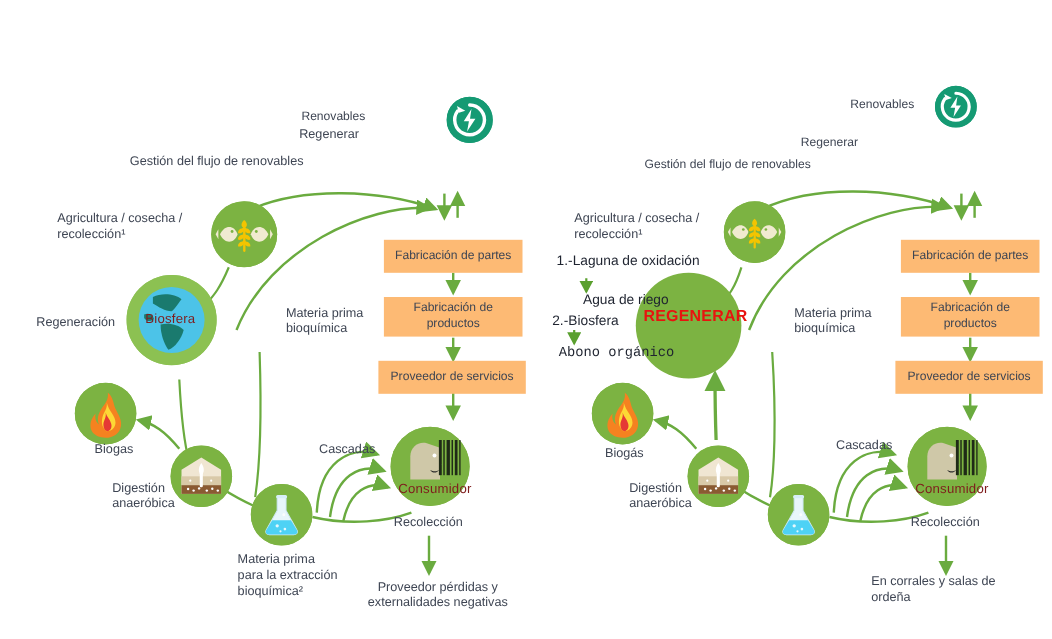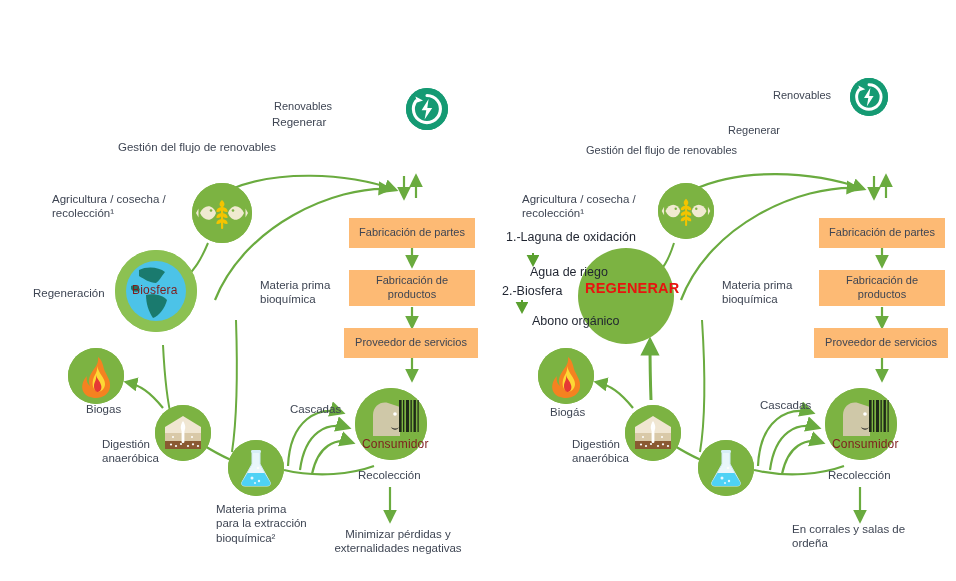--- a/index.html
+++ b/index.html
@@ -225,21 +225,21 @@
         <rect x="51" y="12" width="3" height="32"></rect>
         <rect x="55.5" y="12" width="1.3" height="32"></rect>
         <rect x="58.5" y="12" width="2.4" height="32"></rect>
         <rect x="62.5" y="12" width="1.2" height="32"></rect>
       </g>
     </svg>
   </div>
   <div class="circ-label" style="left:362px;top:437px;">Consumidor</div>
   <div class="lbl" style="left:358px;top:468px;">Recolección</div>
 
-  <div class="lbl center" style="left:318px;top:527px;width:160px;">Minimizar pérdidas y
+  <div class="lbl center" style="left:318px;top:527px;width:160px;">Proveedor pérdidas y
 externalidades negativas</div>
 </div>
 
 <div class="panel" id="panel-right">
 
   <svg class="svg-layer" viewBox="0 0 478 581">
     <defs>
       <marker id="ahR" markerWidth="7" markerHeight="7" refX="5.2" refY="3.2" orient="auto">
         <path d="M0,0 L6.4,3.2 L0,6.4 z" fill="#6aab3f"></path>
       </marker>
@@ -321,21 +321,21 @@
 
   <div class="step-txt" style="left:28px;top:230px;">
     <span>1.-</span><span>Laguna de oxidación</span>
   </div>
   <div class="step-txt" style="left:52px;top:265px;">
     <span>Agua de riego</span>
   </div>
   <div class="step-txt" style="left:24px;top:284px;">
     <span>2.-</span><span>Biosfera</span>
   </div>
-  <div class="step-txt" style="left:54px;top:314px;">
+  <div class="step-txt" style="left:30px;top:314px;font-family:Liberation Mono, monospace;">
     <span>Abono orgánico</span>
   </div>
 
   <div class="circ circ-green" style="left:60px;top:348px;width:56px;height:56px;">
     <svg viewBox="0 0 56 56" width="56" height="56" aria-hidden="true">
       <circle cx="28" cy="28" r="28" fill="#7cb342"></circle>
       <path d="M30 9 C31 16 27 19 24 24 C21 29 20 33 22 38 C19 36 18 31 19 28 C15 32 13 38 15 43 C17 48 23 50 28 50 C35 50 41 46 42 39 C43 32 38 27 36 21 C35 17 34 12 30 9 z" fill="#f58220"></path>
       <path d="M29 18 C30 24 26 27 25 32 C24 37 25 41 29 44 C34 44 37 40 37 36 C37 30 31 26 29 18 z" fill="#fdd835"></path>
       <path d="M28 27 C29 32 26 34 26 38 C26 42 28 44 30 44 C33 43 34 40 33 37 C32 33 29 31 28 27 z" fill="#e53935"></path>
     </svg>

